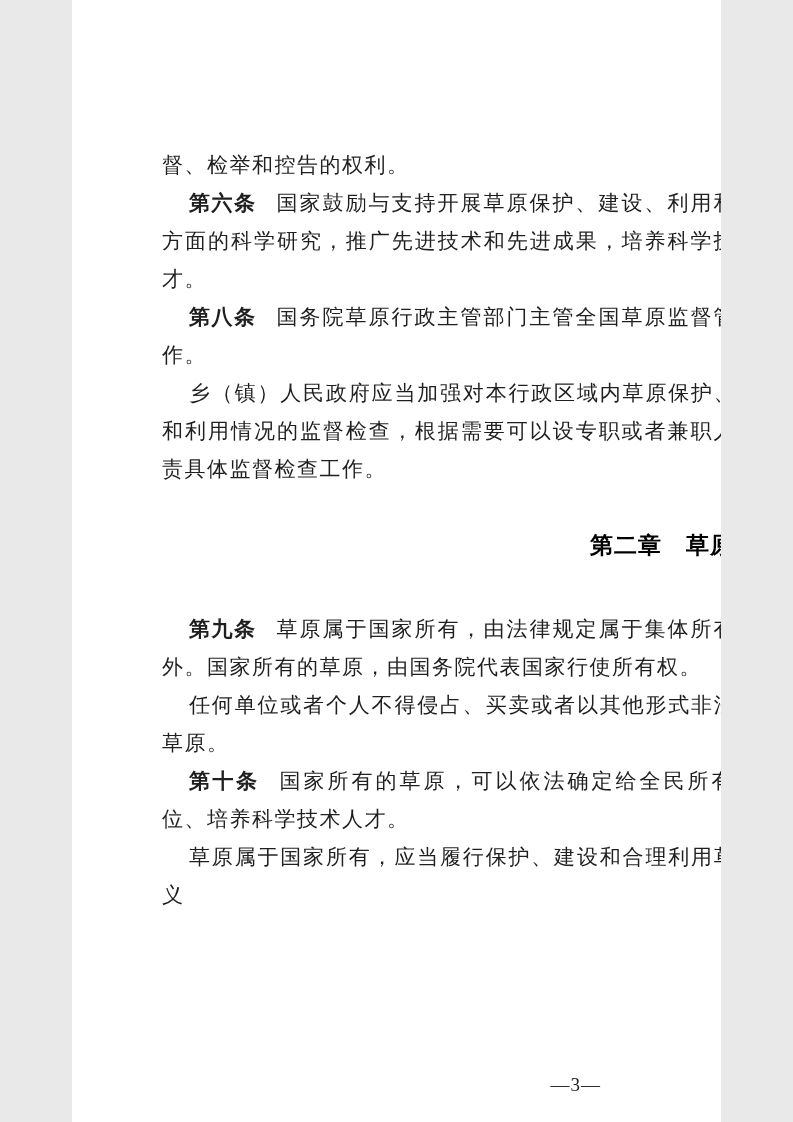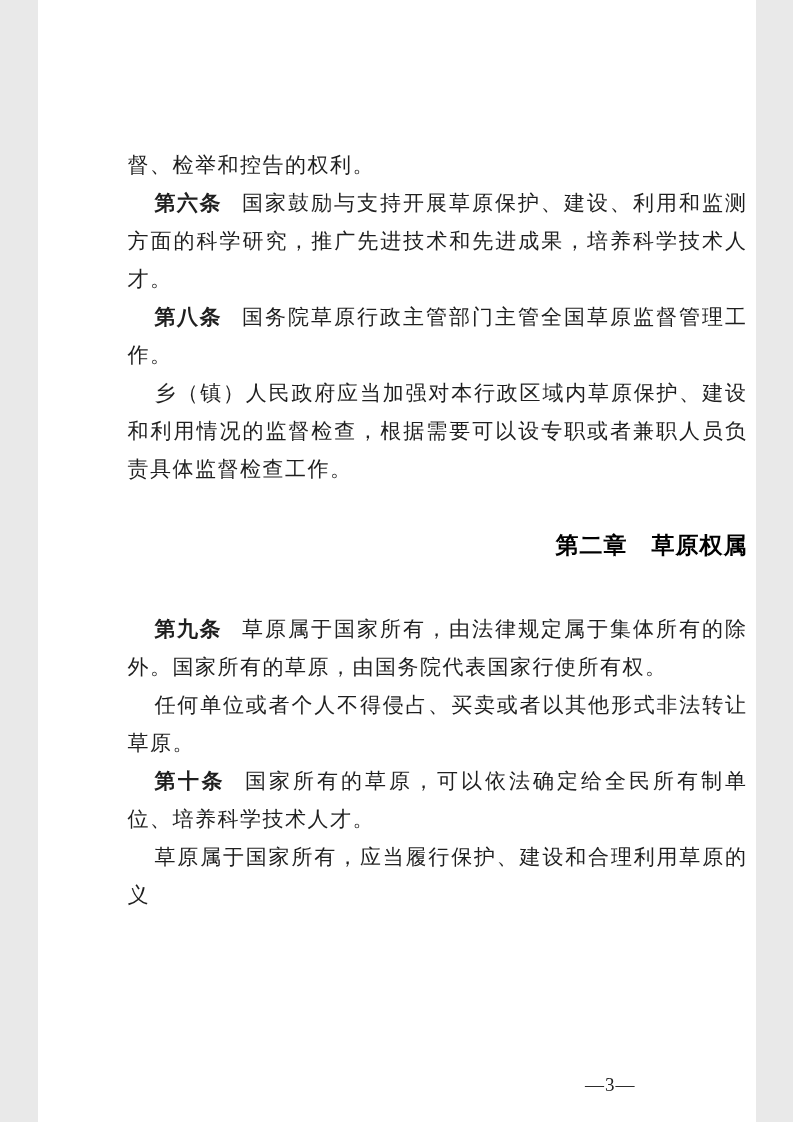--- a/index.html
+++ b/index.html
@@ -3,21 +3,21 @@
 <meta charset="utf-8">
 <style>
   html, body {
     margin: 0;
     padding: 0;
     background: #e9e9e9;
     font-family: "Liberation Serif", "DejaVu Serif", serif;
   }
   .page {
     position: relative;
-    width: 718px;
+    width: 649px;
     height: 1122px;
     margin: 0 auto;
     background: #ffffff;
     overflow: hidden;
     color: #1f1f1f;
   }
   .content {
     position: absolute;
     left: 90px;
     top: 146px;

